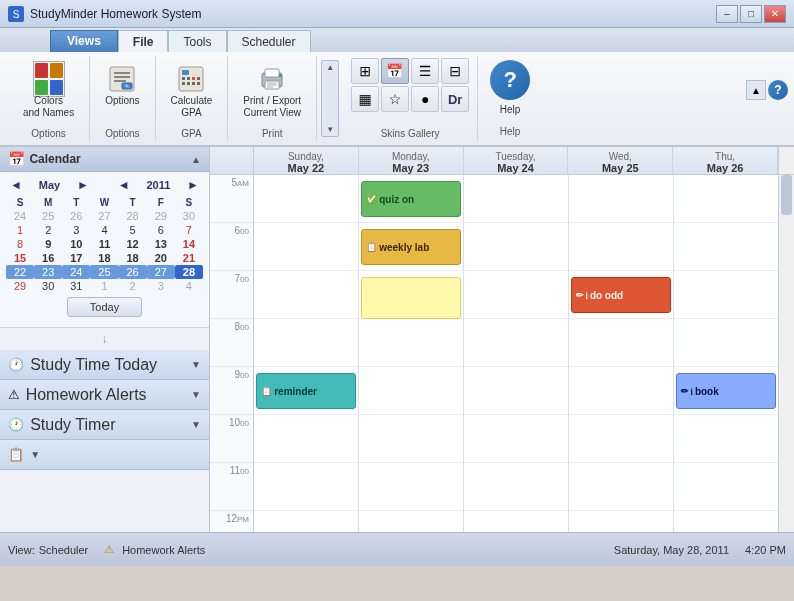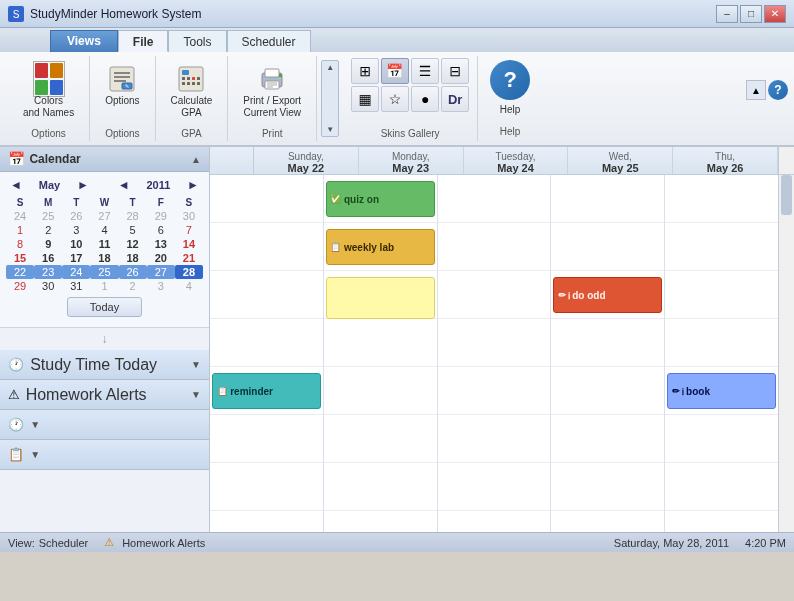--- a/index.html
+++ b/index.html
@@ -340,21 +340,21 @@
     
     .cal-scrollbar-gutter {
       width: 16px;
       background: #f0f0f0;
       border-left: 1px solid #c0ccd8;
     }
 
     
     .status-bar {
       background: linear-gradient(to bottom, #d0d8e8, #bcc8dc);
-      height: 20px;
+      height: 34px;
       display: flex;
       align-items: center;
       padding: 0 8px;
       border-top: 1px solid #a8b8cc;
       font-size: 11px;
       color: #333;
     }
     .status-alert { display: flex; align-items: center; gap: 4px; flex: 1; }
 
     
@@ -614,20 +614,21 @@
       <span class="sidebar-panel-text">Study Time Today</span>
       <span class="sidebar-panel-arrow">▼</span>
     </div>
     <div class="sidebar-panel">
       <span class="sidebar-panel-icon">⚠</span>
       <span class="sidebar-panel-text">Homework Alerts</span>
       <span class="sidebar-panel-arrow">▼</span>
     </div>
     <div class="sidebar-panel">
       <span class="sidebar-panel-icon">🕐</span>
+      <span class="sidebar-panel-text">Study Timer</span>
       <span class="sidebar-panel-arrow">▼</span>
     </div>
     <div class="sidebar-panel">
       <span class="sidebar-panel-icon">📋</span>
       <span class="sidebar-panel-arrow">▼</span>
     </div>
   </div>
 
   <div class="calendar-area">
 
@@ -652,20 +653,30 @@
       <div class="cal-day-header">
         <div class="cal-day-header-name">Thu,</div>
         <div class="cal-day-header-date">May 26</div>
       </div>
       <div class="cal-scrollbar-gutter"></div>
     </div>
 
     <div class="cal-scroll-area">
       <div class="cal-time-grid">
 
+        <div class="cal-time-column">
+          <div class="cal-time-slot" style="padding-top:2px;">5<span style="font-size:8px;">AM</span></div>
+          <div class="cal-time-slot">6<span style="font-size:8px;">00</span></div>
+          <div class="cal-time-slot">7<span style="font-size:8px;">00</span></div>
+          <div class="cal-time-slot">8<span style="font-size:8px;">00</span></div>
+          <div class="cal-time-slot">9<span style="font-size:8px;">00</span></div>
+          <div class="cal-time-slot">10<span style="font-size:8px;">00</span></div>
+          <div class="cal-time-slot">11<span style="font-size:8px;">00</span></div>
+          <div class="cal-time-slot">12<span style="font-size:8px;">PM</span></div>
+        </div>
 
         <div class="cal-days-grid">
 
           <div class="cal-day-column" style="position:relative;">
             <div class="cal-day-slot"></div>
             <div class="cal-day-slot"></div>
             <div class="cal-day-slot"></div>
             <div class="cal-day-slot"></div>
             <div class="cal-day-slot"></div>
             <div class="cal-day-slot"></div>

